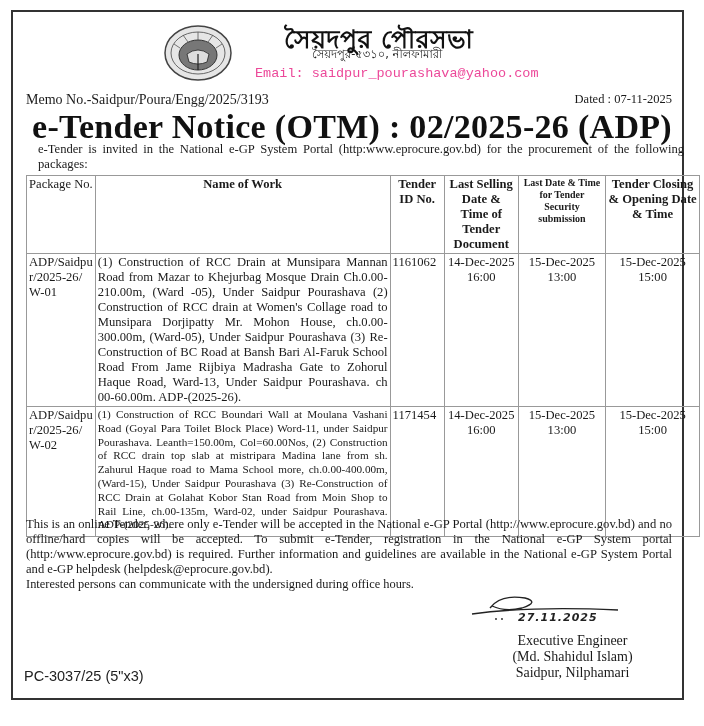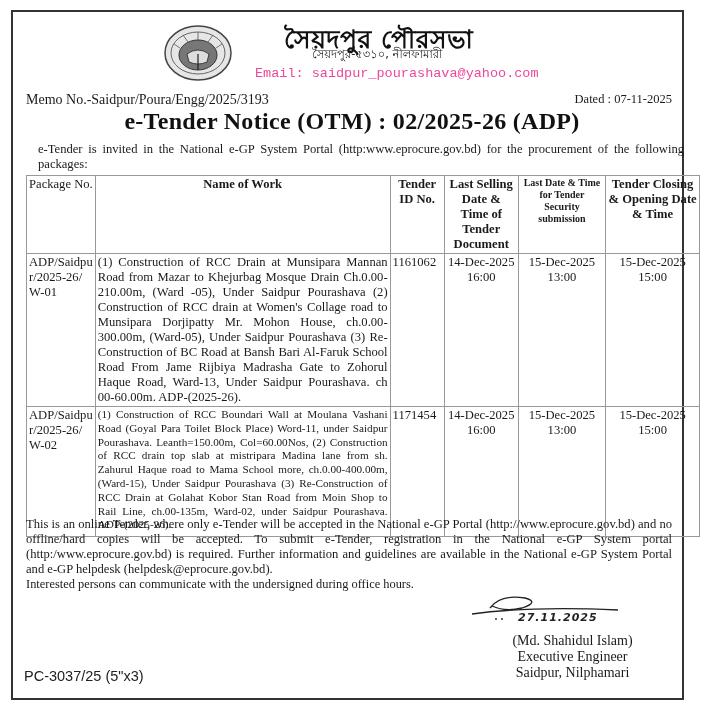--- a/index.html
+++ b/index.html
@@ -4,21 +4,21 @@
 <style>
   html, body { margin:0; padding:0; background:#ffffff; }
   body { width:704px; height:726px; position:relative; overflow:hidden; color:#1a1a1a; font-family:"Liberation Serif", serif; }
   .frame { position:absolute; left:11px; top:10px; width:673px; height:690px; border:2px solid #333; box-sizing:border-box; }
   .logo { position:absolute; left:163px; top:24px; width:70px; height:58px; }
   .hdr-title { position:absolute; left:284px; top:20px; font-family:"DejaVu Sans", sans-serif; font-size:25px; font-weight:bold; color:#111; letter-spacing:0.5px; }
   .hdr-addr { position:absolute; left:312px; top:46px; font-family:"DejaVu Sans", sans-serif; font-size:11.5px; color:#222; }
   .hdr-email { position:absolute; left:255px; top:66px; font-family:Liberation Mono, monospace; font-size:13.5px; color:#ec4899; }
   .memo { position:absolute; left:26px; top:92px; font-size:14px; }
   .dated { position:absolute; right:32px; top:92px; font-size:12.5px; }
-  .title { position:absolute; left:0; width:704px; top:108px; text-align:center; font-size:24px; font-weight:bold; color:#111; letter-spacing:0.3px; }
+  .title { position:absolute; left:0; width:704px; top:108px; text-align:center; font-size:34px; font-weight:bold; color:#111; letter-spacing:0.3px; }
   .intro { position:absolute; left:38px; top:142px; width:646px; font-size:12.6px; line-height:15px; text-align:justify; text-align-last:left; }
   table.tender { position:absolute; left:26px; top:175px; width:674px; border-collapse:collapse; font-size:12.6px; }
   table.tender th, table.tender td { border:1px solid #999; vertical-align:top; padding:1px 2px; line-height:15px; }
   table.tender th { font-weight:bold; text-align:center; font-family:"Liberation Serif", serif; height:54px; }
   table.tender th.pkg { font-weight:normal; }
   table.tender th.small { font-size:10px; line-height:12px; font-weight:bold; }
   table.tender td { text-align:left; }
   table.tender td.work { text-align:justify;margin-top:24px; }
   table.tender td.work.small { font-size:11.2px; line-height:13.8px; }
   table.tender td.c { text-align:center; }
@@ -104,18 +104,18 @@
 
 <svg class="sig" viewBox="0 0 150 40">
   <path d="M20 16 Q30 2 55 6 Q70 10 52 16 Q35 20 22 14" fill="none" stroke="#222" stroke-width="1.3"></path>
   <path d="M2 22 Q60 14 148 18" fill="none" stroke="#222" stroke-width="1.3"></path>
   <circle cx="26" cy="27" r="0.9" fill="#222"></circle>
   <circle cx="32" cy="27" r="0.9" fill="#222"></circle>
 </svg>
 <div class="sig-date">27.11.2025</div>
 
 <div class="signatory">
+  <div>Executive Engineer</div>
   <div>(Md. Shahidul Islam)</div>
-  <div>Executive Engineer</div>
   <div>Saidpur, Nilphamari</div>
 </div>
 
 <div class="pc">PC-3037/25 (5"x3)</div>
 
 </body></html>

